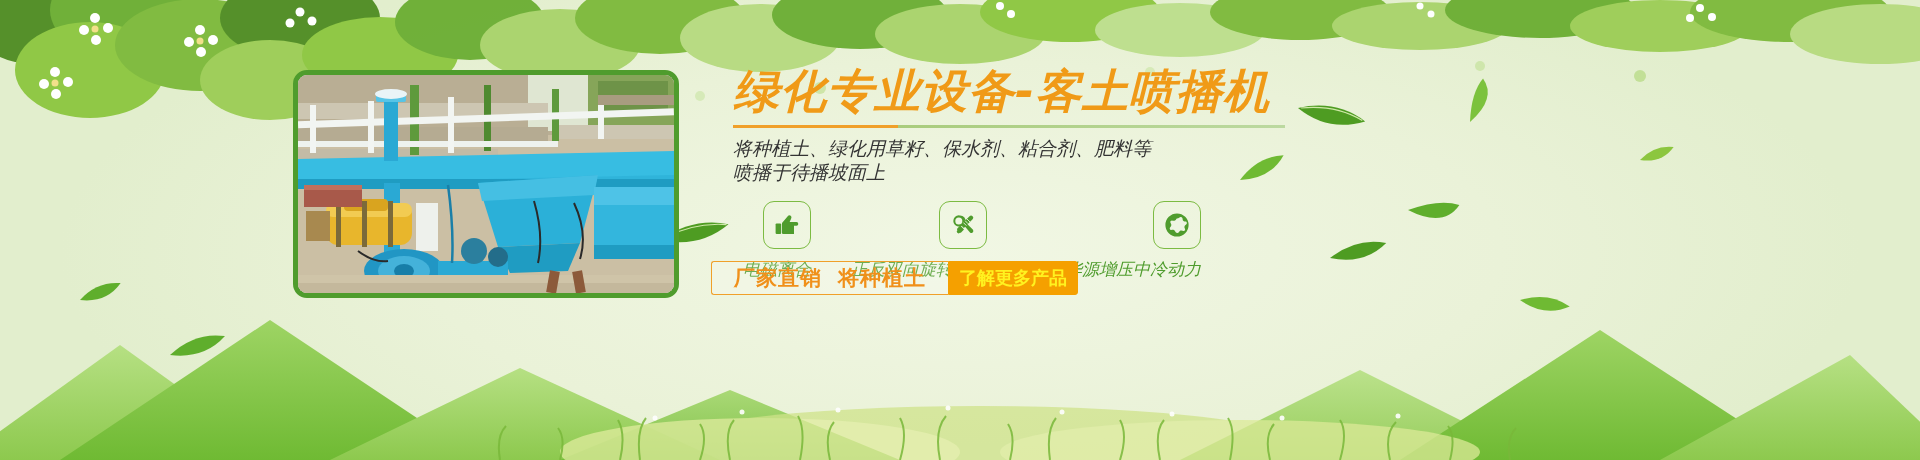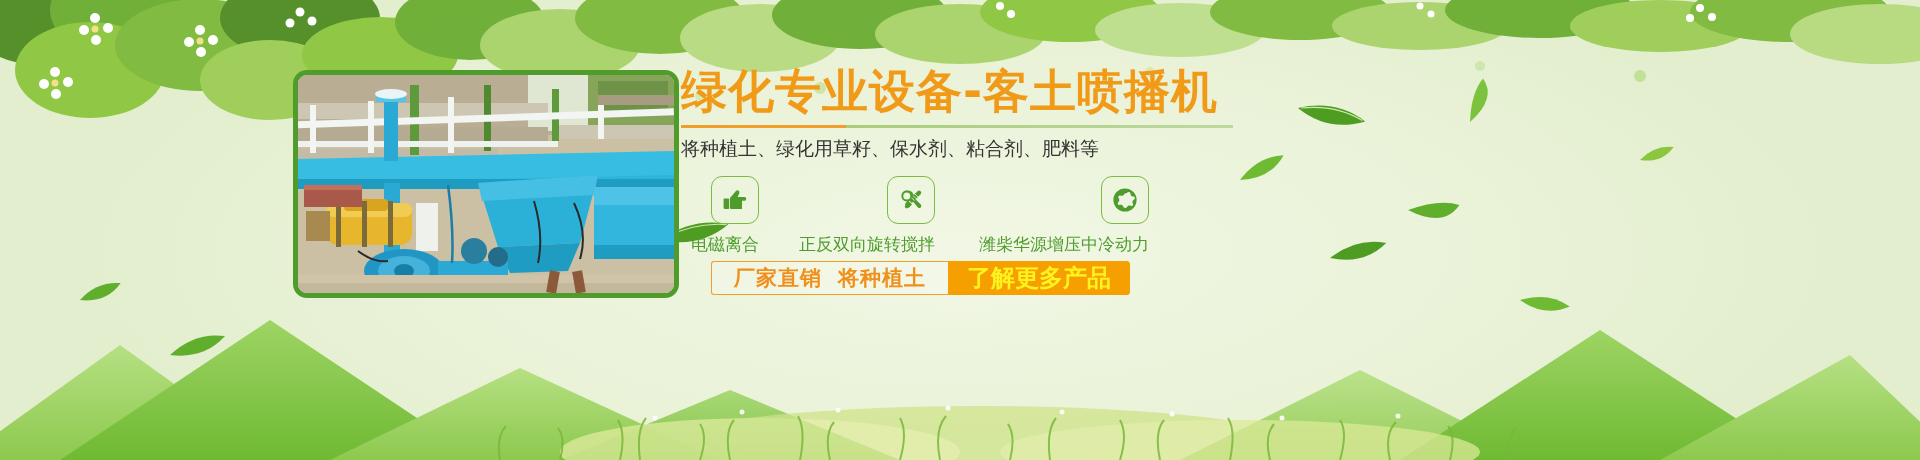--- a/index.html
+++ b/index.html
@@ -25,21 +25,21 @@
 
   
   .photo-frame{
     position:absolute;left:293px;top:70px;width:386px;height:228px;
     border:5px solid #4f9c2d;border-radius:14px;background:#cfe8f6;
     overflow:hidden;box-sizing:border-box;
   }
   .photo-frame .photo-inner{position:absolute;inset:0;}
 
   
-  .content{position:absolute;left:681px;top:66px;width:700px;}
+  .content{position:absolute;left:733px;top:66px;width:700px;font-style:italic;}
   .main-title{
     font-size:46px;font-weight:bold;color:#f09a17;letter-spacing:1px;
     line-height:1.12;white-space:nowrap;margin:0;
     font-family:"DejaVu Sans","Liberation Sans",sans-serif;
   }
   .title-rule{margin-top:7px;height:3px;width:552px;
     background:linear-gradient(to right,#f0a02a 0px,#f0a02a 165px,#a9cc7c 165px,#bcd9a0 100%);}
   .subtitle{
     margin-top:8px;font-size:19px;color:#333;line-height:1.30;
     font-family:"DejaVu Sans","Liberation Sans",sans-serif;
@@ -67,22 +67,22 @@
     border:1.5px solid #f0a02a;border-right:none;border-radius:3px 0 0 3px;
     background:rgba(255,255,255,0.18);
     display:flex;align-items:center;padding:0 22px;
     font-size:21px;color:#f0901a;font-weight:bold;white-space:nowrap;
     font-family:"DejaVu Sans","Liberation Sans",sans-serif;box-sizing:border-box;
   }
   .cta-slogan span{letter-spacing:1px;}
   .cta-gap{width:16px;}
   .cta-button{
     background:#f5a000;border:1.5px solid #f5a000;border-radius:0 3px 3px 0;
-    display:flex;align-items:center;padding:0 18px;
-    font-size:24px;color:#fff21f;font-weight:bold;white-space:nowrap;
+    display:flex;align-items:center;padding:0 10px;
+    font-size:18px;color:#fff21f;font-weight:bold;white-space:nowrap;
     font-family:"DejaVu Sans","Liberation Sans",sans-serif;box-sizing:border-box;
     cursor:pointer;
   }
 </style>
 </head>
 <body>
 
 <div class="banner">
 
   <div class="foliage">
@@ -341,20 +341,21 @@
   </div>
 
   <div class="content">
 
     <h1 class="main-title">绿化专业设备-客土喷播机</h1>
 
     <div class="title-rule"></div>
 
     <div class="subtitle">
       <div>将种植土、绿化用草籽、保水剂、粘合剂、肥料等</div>
+      <div>喷播于待播坡面上</div>
     </div>
 
     <div class="features">
 
       <div class="feature f1">
         <div class="feature-icon">
           <svg width="30" height="30" viewBox="0 0 30 30">
             <g fill="#4f9c2d">
               <path d="M10 13 L15.5 6.5 q1.6 -2 3.2 -0.8 q1.4 1.1 0.4 3.1 L17.6 12 L24.5 12 q1.8 0 1.8 1.9 q0 1.8 -1.8 1.8 L22 15.7 L22 24 L11 24 q-1 0 -1 -1 Z"></path>
               <rect x="3.6" y="13.4" width="5.6" height="10.6" rx="1.1"></rect>

